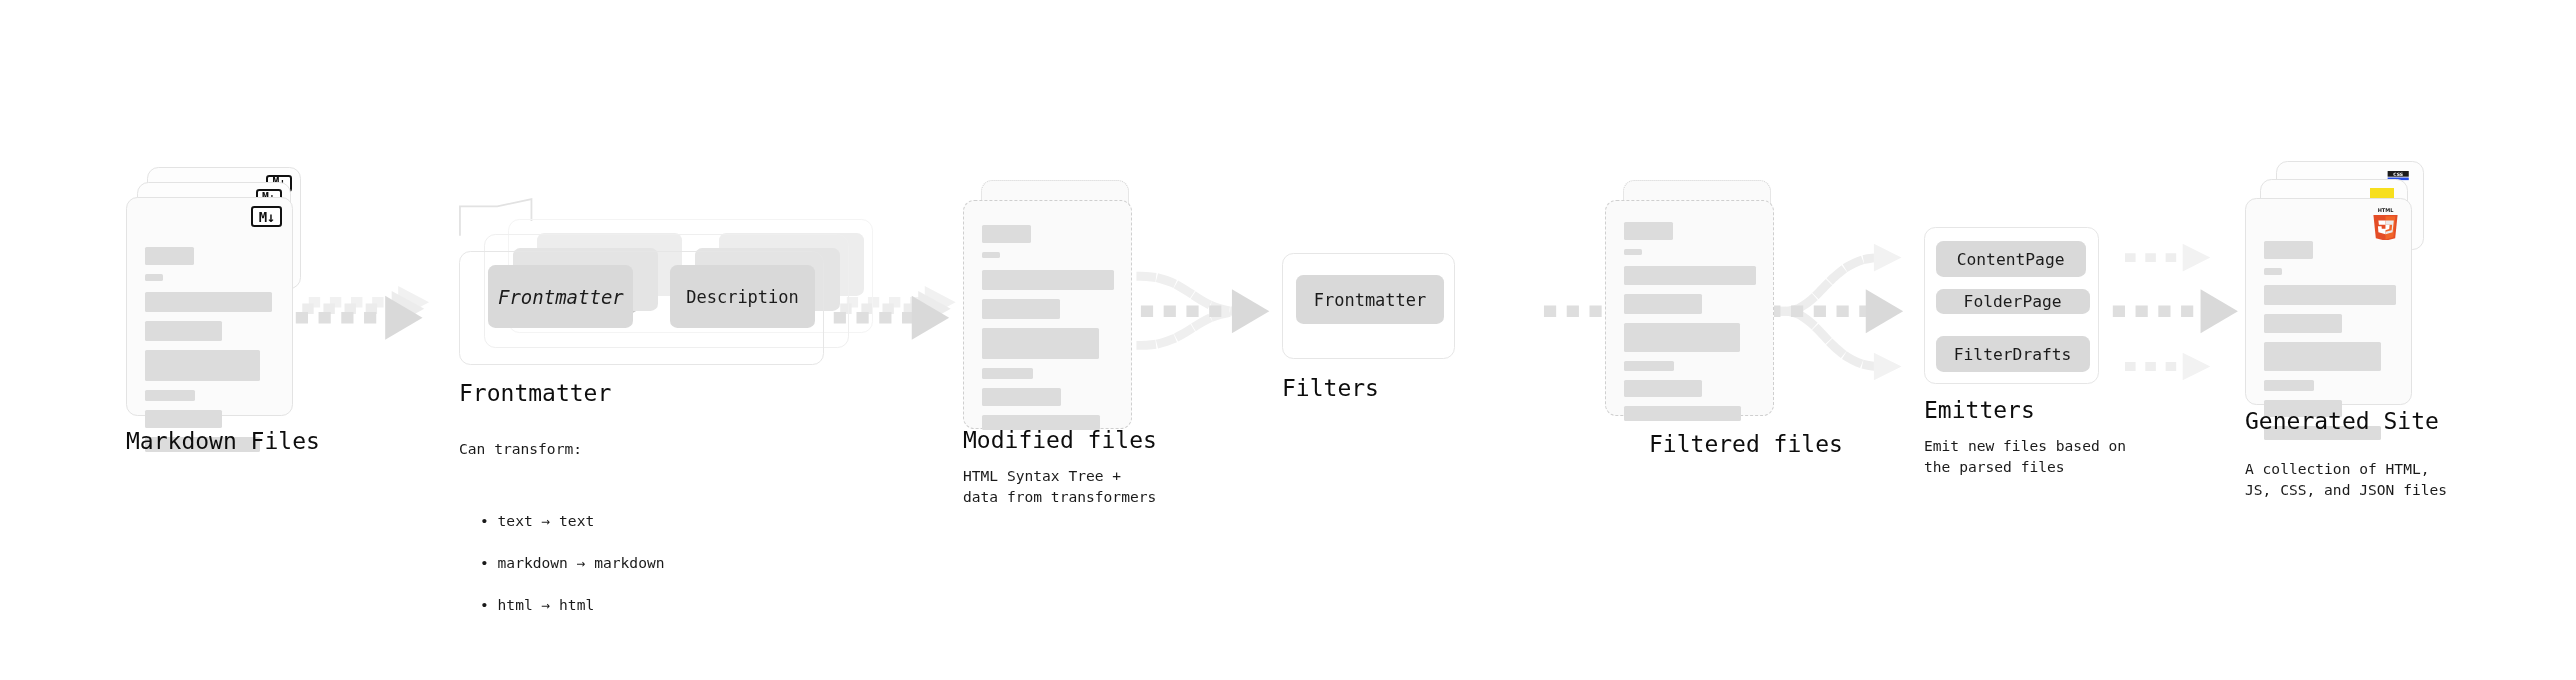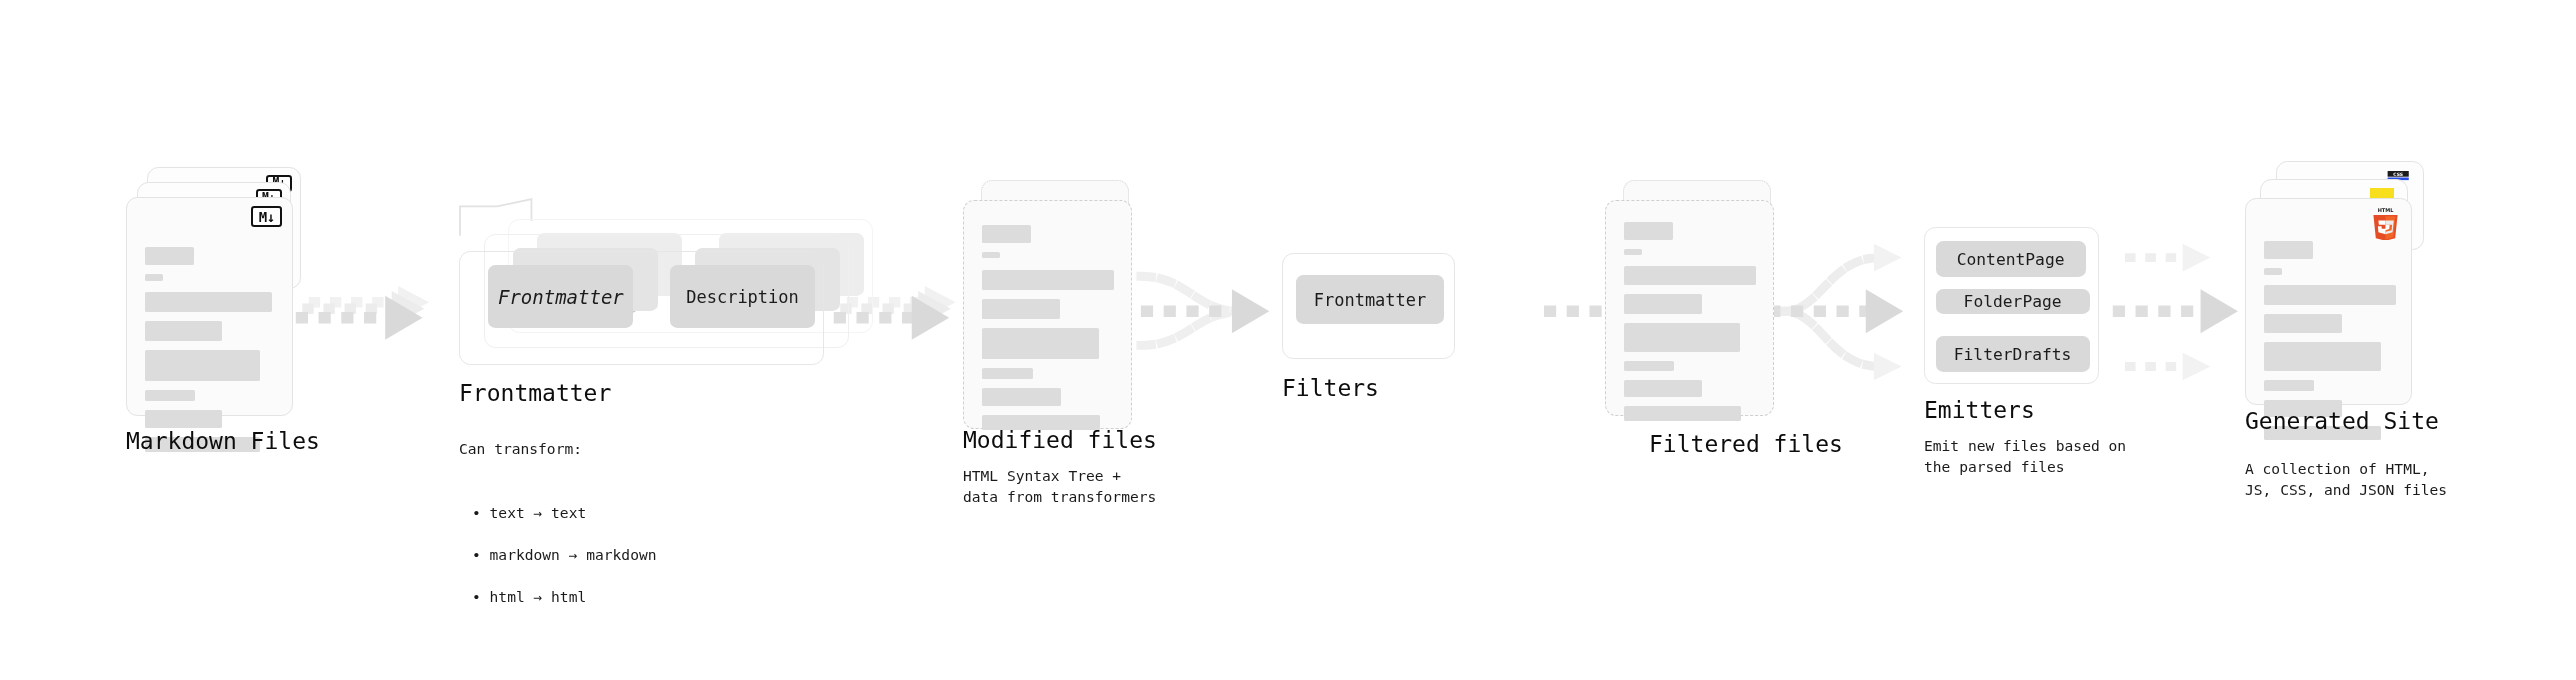--- a/index.html
+++ b/index.html
@@ -69,21 +69,21 @@
   .title {
     position: absolute;
     font-size: 23px; color: #0d0d0d; white-space: nowrap;
     letter-spacing: 0px;
   }
   .sub {
     position: absolute;
     font-size: 14.6px; color: #1a1a1a; line-height: 1.45;
     white-space: pre-line;
   }
-  .sub .bullets { margin: 0; padding-left: 13px; list-style: none; }
+  .sub .bullets { margin: 8px; padding-left: 13px; list-style: none; }
   .sub .bullets li::before { content: "• "; }
 
   .parallel-label {
     position: absolute;
     font-size: 14.6px; color: #dcdcdc; white-space: nowrap;
   }
 
   svg.overlay { position: absolute; left: 0; top: 0; width: 2576px; height: 681px; pointer-events: none; }
 </style>
 </head>

